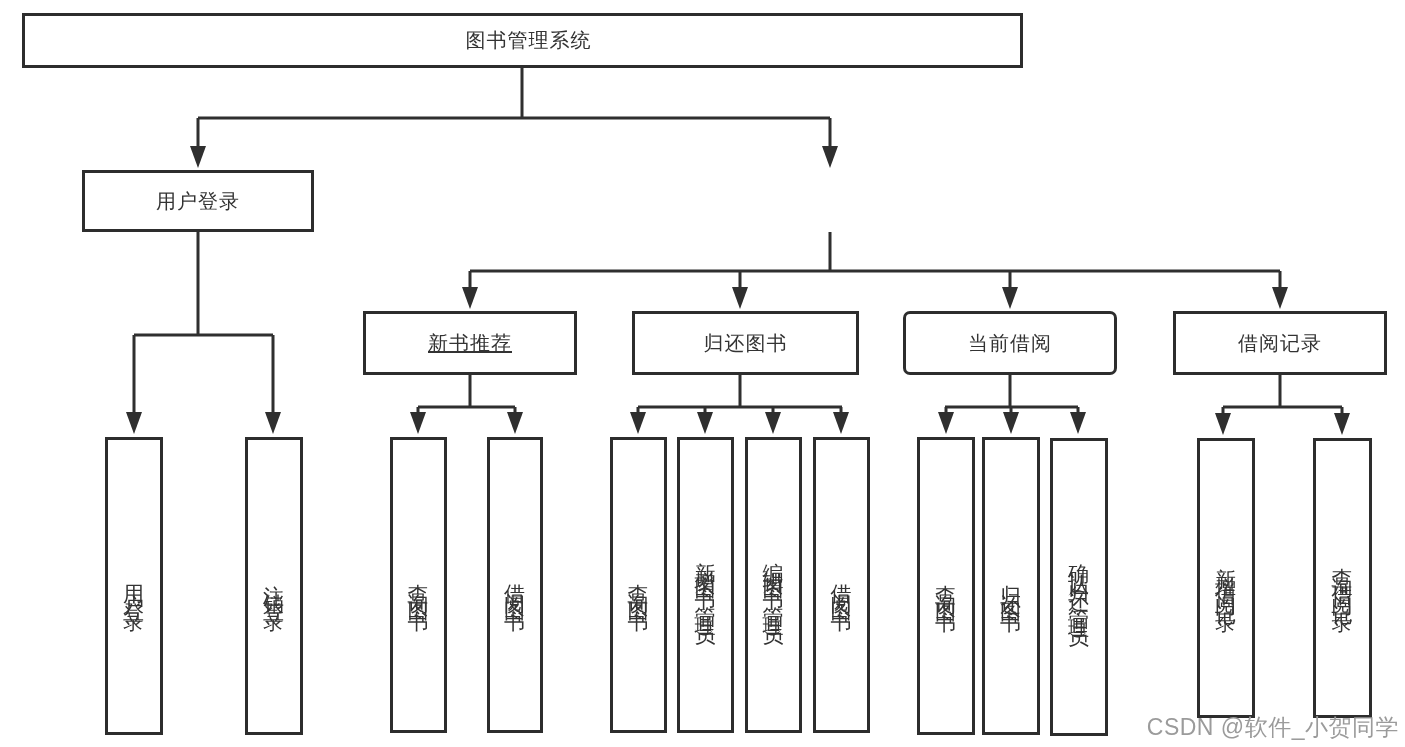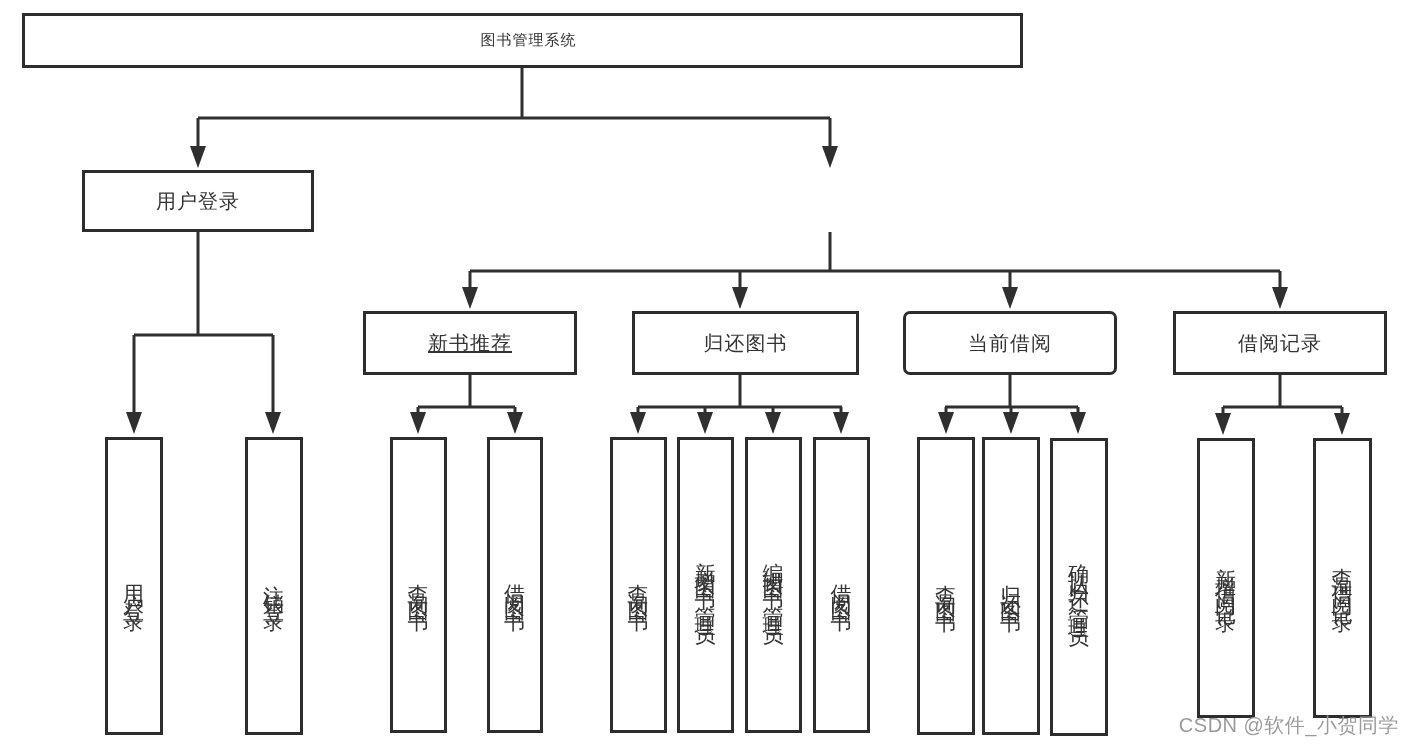--- a/index.html
+++ b/index.html
@@ -28,26 +28,26 @@
     letter-spacing:1px;
     white-space:nowrap;
   }
   .vbox{
     writing-mode:vertical-rl;
     text-orientation:mixed;
     font-size:21px;
     letter-spacing:9px;
     line-height:1;
   }
-  .root-title{font-size:15px;padding-left:12px;}
+  .root-title{font-size:20px;padding-left:12px;}
   .watermark{
     position:absolute;
     right:6px;
     top:712px;
-    font-size:20px;
+    font-size:23px;
     letter-spacing:0.5px;
     color:#9b9b9b;
     white-space:nowrap;
   }
 </style>
 </head>
 <body>
 
 <div class="canvas">
 

